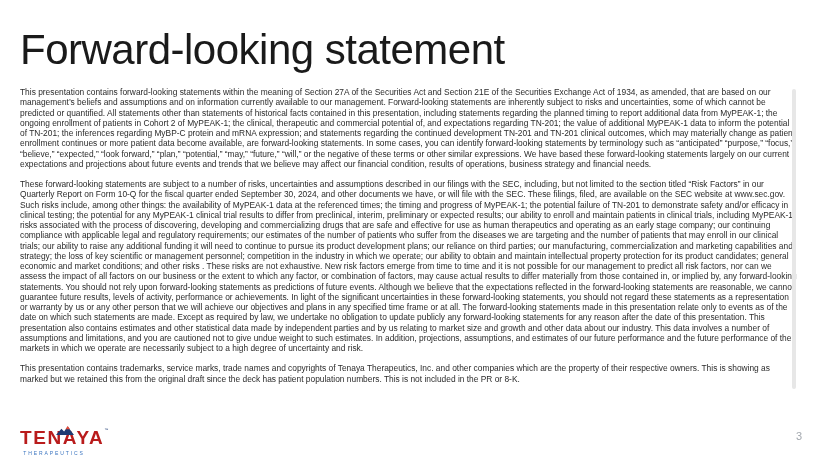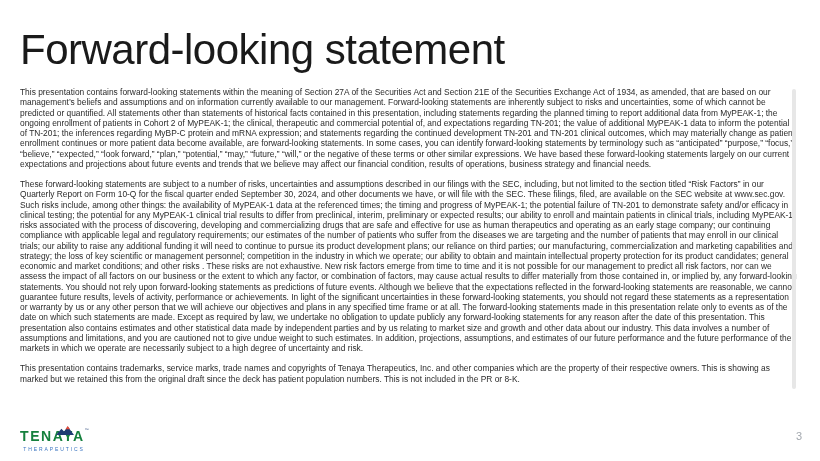--- a/index.html
+++ b/index.html
@@ -43,24 +43,24 @@
   .footer-logo {
     position: absolute;
     left: 20px; top: 427px;
     width: 80px;
   }
   .logo-row {
     position: relative;
     display: inline-block;
   }
   .logo-word {
-    font-size: 14px;
+    font-size: 19px;
     font-weight: 700;
     letter-spacing: 1.6px;
-    color: #15803d;
+    color: #b91c1c;
   }
   .logo-tm {
     font-size: 4px;
     color: #1e3b73;
     vertical-align: top;
   }
   .logo-mountain {
     position: absolute;
     left: 36px; top: -6px;
     width: 18px; height: 9px;

